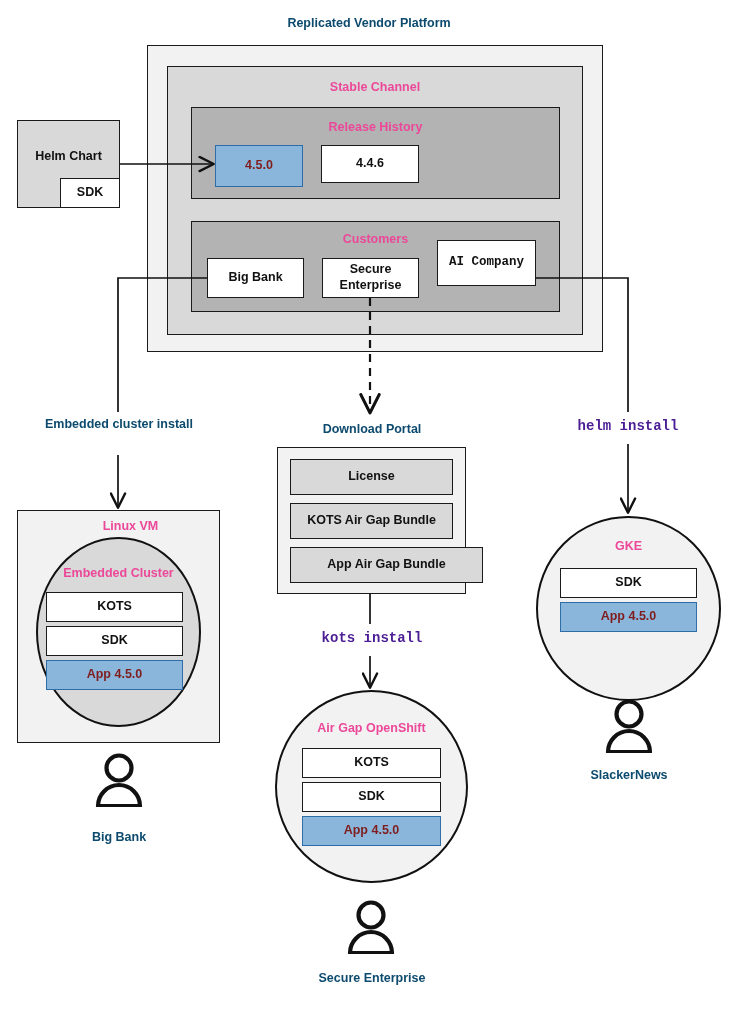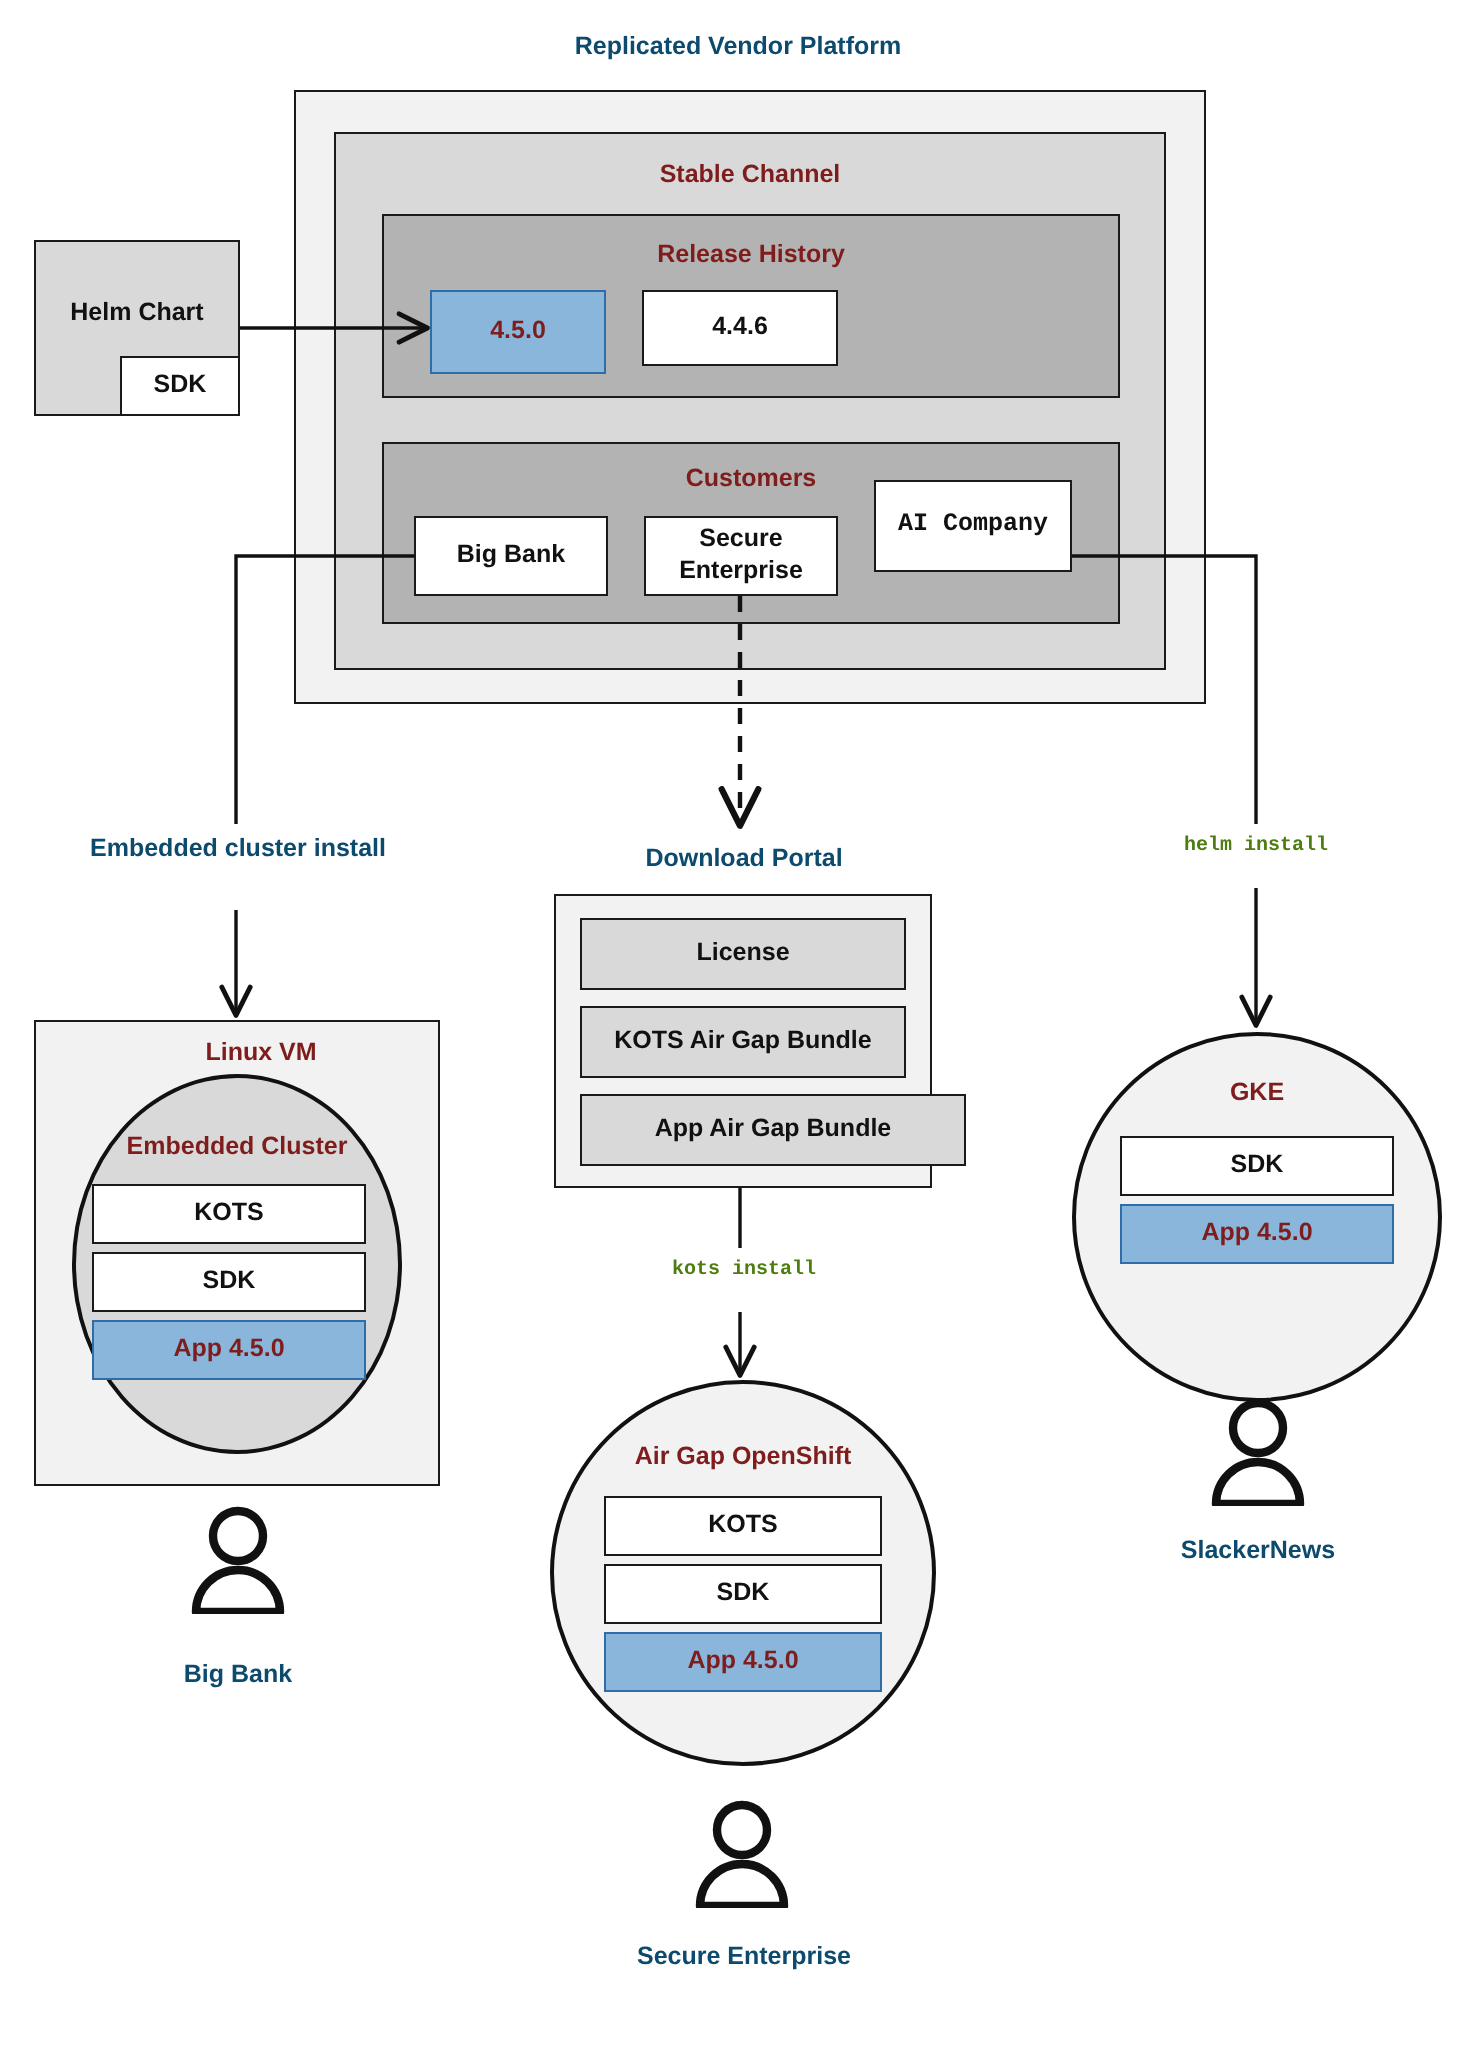--- a/index.html
+++ b/index.html
@@ -36,38 +36,38 @@
   .fill-mid      { background: #b3b3b3; }
   .fill-white    { background: #ffffff; }
   .fill-blue     { background: #8ab6dc; border-color: #2f6da8; color: #7f1d1d; }
 
   .hdr {
     position: absolute;
     left: 0; right: 0;
     text-align: center;
     font-size: 12.5px;
     font-weight: bold;
-    color: #7f1d1d;
+    color: #ec4899;
     line-height: 1.2;
   }
 
   .plain-label {
     position: absolute;
     text-align: center;
     font-size: 12.5px;
     font-weight: bold;
     color: #0c4a6e;
     line-height: 1.22;
   }
   .mono-label {
     position: absolute;
     text-align: center;
-    font-size: 10px;
-    font-weight: bold;
-    color: #4d7c0f;
+    font-size: 14px;
+    font-weight: bold;
+    color: #4c1d95;
     font-family: "Liberation Mono", "DejaVu Sans Mono", monospace;
     line-height: 1.2;
   }
 
   .circle {
     position: absolute;
     border: 2.2px solid #111111;
     border-radius: 50%;
   }
 

